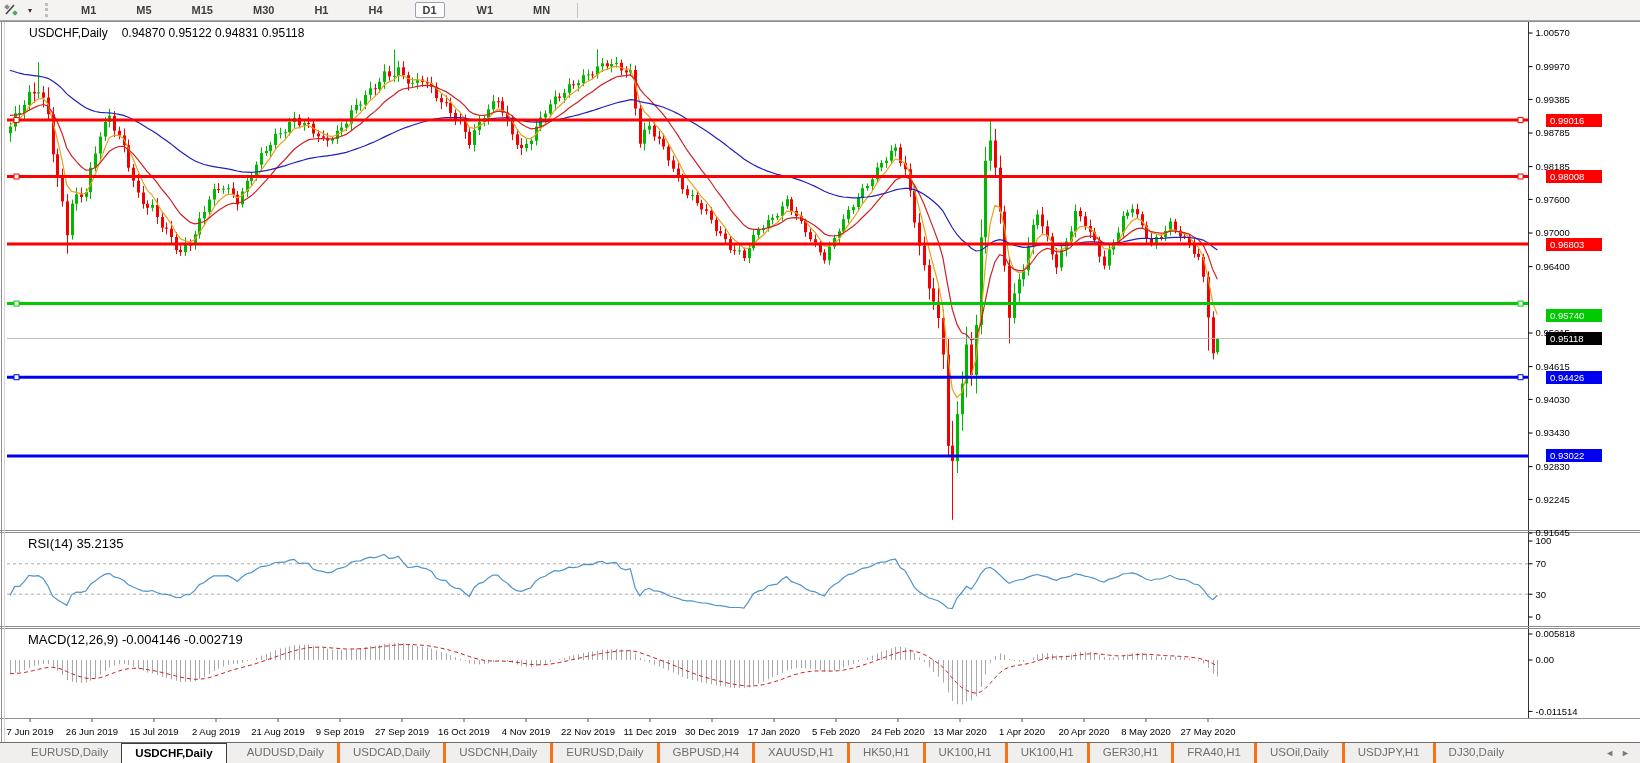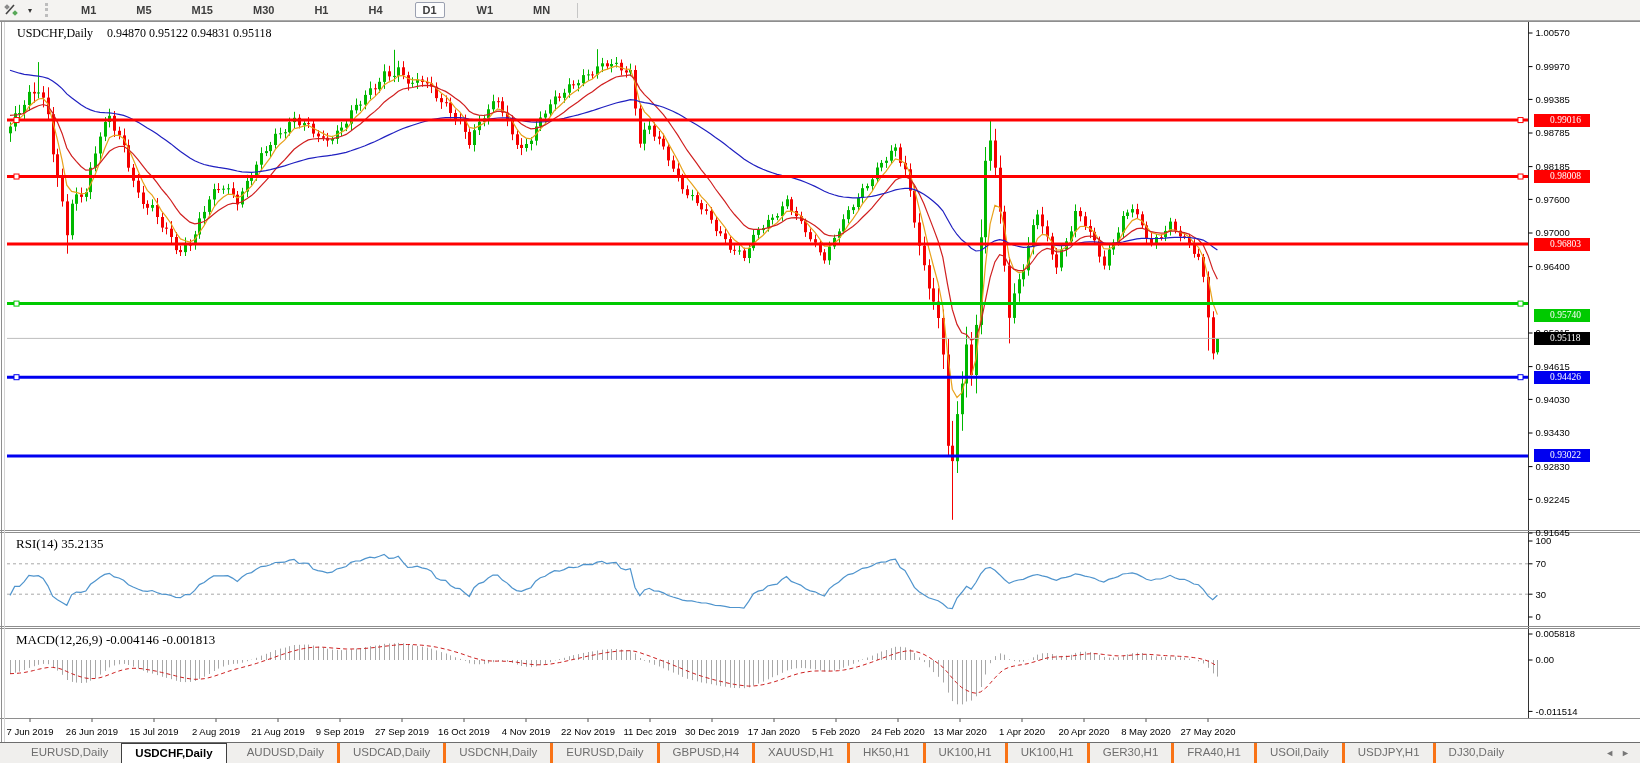--- a/index.html
+++ b/index.html
@@ -12,26 +12,26 @@
   .dd-arrow{font-size:8px;color:#333;margin:0 3px;width:12px;text-align:center;}
   .grip{width:4px;height:14px;border-left:3px dotted #bdbdbd;margin:0 9px 0 6px;}
   .tf{font-size:11px;font-weight:bold;color:#3d3d3d;padding:1px 7px;margin:0 12px;
       border:1px solid transparent;border-radius:2px;}
   .tf.active{background:#fcfcfc;border-color:#9aa0b0;}
   .vsep{width:1px;height:15px;background:#c6c6c6;margin:0 7px;}
   
   #cv{position:absolute;top:21px;left:0;}
   svg text{font-family:"Liberation Sans",sans-serif;}
   
-  #overlay{position:absolute;top:0;left:4px;width:1620px;height:763px;pointer-events:none;font-family:Liberation Serif, serif;}
+  #overlay{position:absolute;top:0;left:16px;width:1620px;height:763px;pointer-events:none;}
   .title{position:absolute;font-size:12px;color:#000;white-space:nowrap;pointer-events:auto;}
   .title .ohlc{margin-left:14px;}
   .panel-label{position:absolute;font-size:13px;color:#000;white-space:nowrap;pointer-events:auto;}
   .price-tag{position:absolute;left:1530px;width:56px;height:13px;line-height:13px;
-             font-size:9.5px;color:#fff;padding-left:16px;box-sizing:border-box;pointer-events:auto;}
+             font-size:9.5px;color:#fff;padding-left:4px;box-sizing:border-box;pointer-events:auto;}
   
   .tabbar{position:absolute;bottom:0;left:0;width:1640px;height:21px;background:#f0efed;
           border-top:1px solid #6d6d6d;display:flex;align-items:stretch;box-sizing:border-box;
           padding-left:18px;}
   .tab{font-size:11.5px;color:#6e6e6e;padding:3px 13px 0;white-space:nowrap;box-sizing:border-box;}
   .tab + .tab{border-left:3px solid #f97316;}
   .tab.active{background:#fff;border:1px solid #3f3f3f;border-bottom:none;color:#000;font-weight:bold;}
   .tab.active + .tab{border-left:none;padding-left:20px;}
   .tab-arrows{margin-left:auto;margin-right:10px;color:#777;font-size:9px;
               display:flex;gap:7px;align-items:center;}
@@ -970,21 +970,21 @@
         <line x1="1208" y1="697.5" x2="1208" y2="701" stroke="#555"></line>
         <text x="1208" y="714" font-size="9.5" fill="#000" text-anchor="middle">27 May 2020</text>
       </g>
     </svg>
 
   <div id="overlay">
     <div class="title" style="left:13px;top:26px">
       <span>USDCHF,Daily</span><span class="ohlc">0.94870 0.95122 0.94831 0.95118</span>
     </div>
     <div class="panel-label" style="left:12px;top:536px">RSI(14) 35.2135</div>
-    <div class="panel-label" style="left:12px;top:632px">MACD(12,26,9) -0.004146 -0.001813</div>
+    <div class="panel-label" style="left:12px;top:632px">MACD(12,26,9) -0.004146 -0.002719</div>
     <div id="tags">
         <div class="price-tag" style="background: rgb(255, 0, 0); top: 114px;">0.99016</div>
         <div class="price-tag" style="background: rgb(255, 0, 0); top: 170px;">0.98008</div>
         <div class="price-tag" style="background: rgb(255, 0, 0); top: 238px;">0.96803</div>
         <div class="price-tag" style="background: rgb(0, 202, 0); top: 297px; margin-top: 12px;">0.95740</div>
         <div class="price-tag" style="background: rgb(0, 0, 240); top: 371px;">0.94426</div>
         <div class="price-tag" style="background: rgb(0, 0, 240); top: 449px;">0.93022</div>
         <div class="price-tag" style="background: rgb(0, 0, 0); top: 332px;">0.95118</div>
       </div>
   </div>

